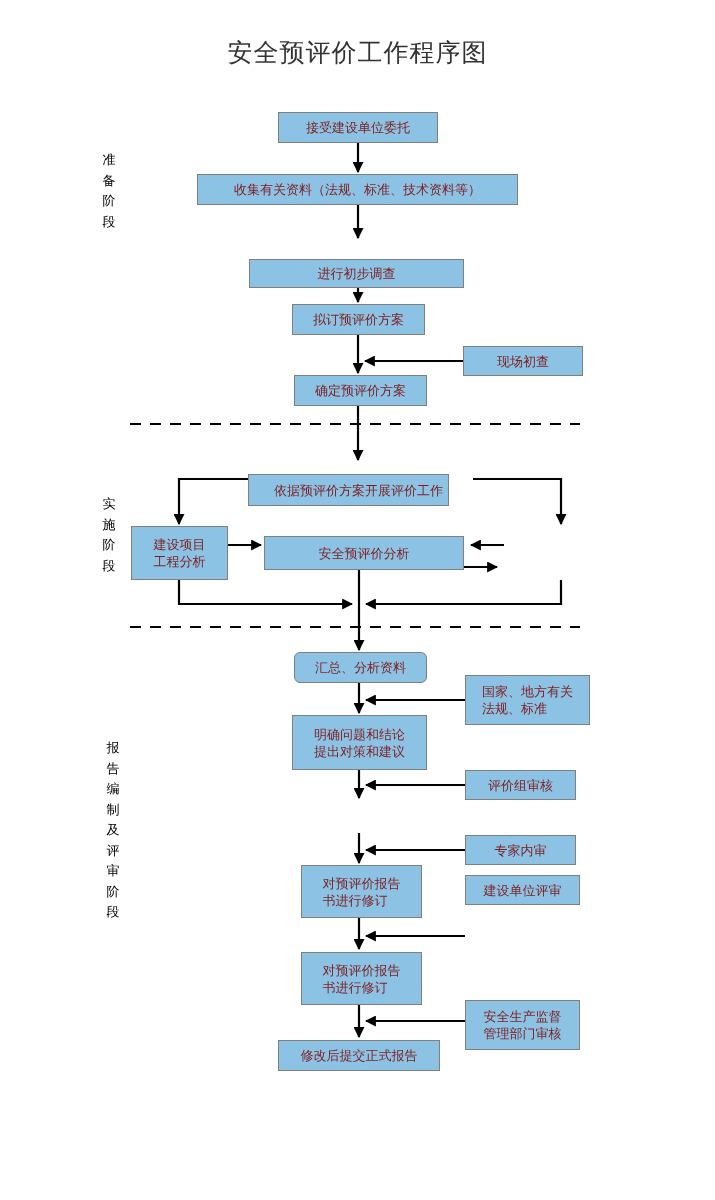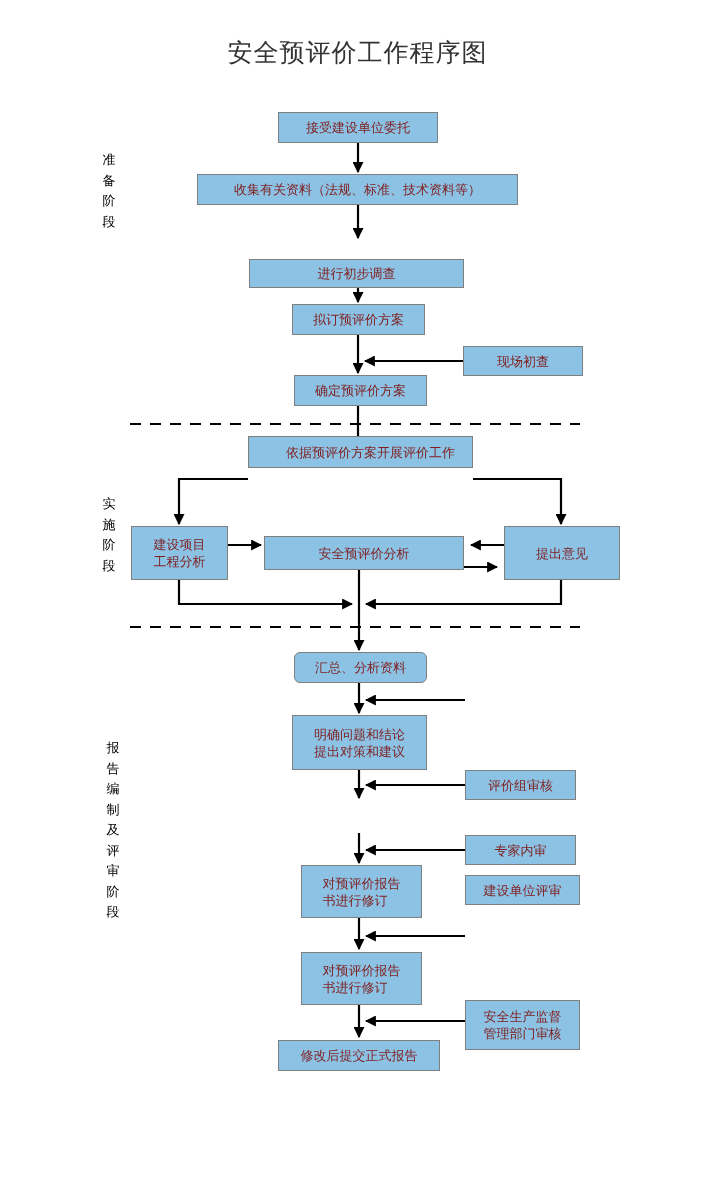--- a/index.html
+++ b/index.html
@@ -127,31 +127,32 @@
   <div class="node" style="left:197px;top:174px;width:321px;height:31px;">收集有关资料（法规、标准、技术资料等）</div>
 
   <div class="node" style="left:249px;top:240px;width:215px;height:29px;margin-top:19px;">进行初步调查</div>
 
   <div class="node" style="left:292px;top:304px;width:133px;height:31px;">拟订预评价方案</div>
 
   <div class="node" style="left:463px;top:346px;width:120px;height:30px;">现场初查</div>
 
   <div class="node" style="left:294px;top:375px;width:133px;height:31px;">确定预评价方案</div>
 
-  <div class="node" style="left:248px;top:436px;width:225px;height:32px;padding-left:20px;">依据预评价方案开展评价工作</div>
+  <div class="node" style="left:248px;top:474px;width:201px;height:32px;padding-left:20px;">依据预评价方案开展评价工作</div>
 
   <div class="node" style="left:131px;top:526px;width:97px;height:54px;">建设项目
 工程分析</div>
 
   <div class="node" style="left:264px;top:536px;width:200px;height:34px;">安全预评价分析</div>
 
-  <div class="node" style="left:504px;top:526px;width:116px;height:54px;">提出意见</div>
 
   <div class="node" style="left:294px;top:652px;width:133px;height:31px;border-radius:6px;">汇总、分析资料</div>
 
+  <div class="node" style="left:465px;top:675px;width:125px;height:50px;">国家、地方有关
+法规、标准</div>
 
   <div class="node" style="left:292px;top:715px;width:135px;height:55px;">明确问题和结论
 提出对策和建议</div>
 
   <div class="node" style="left:465px;top:770px;width:111px;height:30px;">评价组审核</div>
 
 
   <div class="node" style="left:465px;top:835px;width:111px;height:30px;">专家内审</div>
 
   <div class="node" style="left:301px;top:865px;width:121px;height:53px;">对预评价报告

